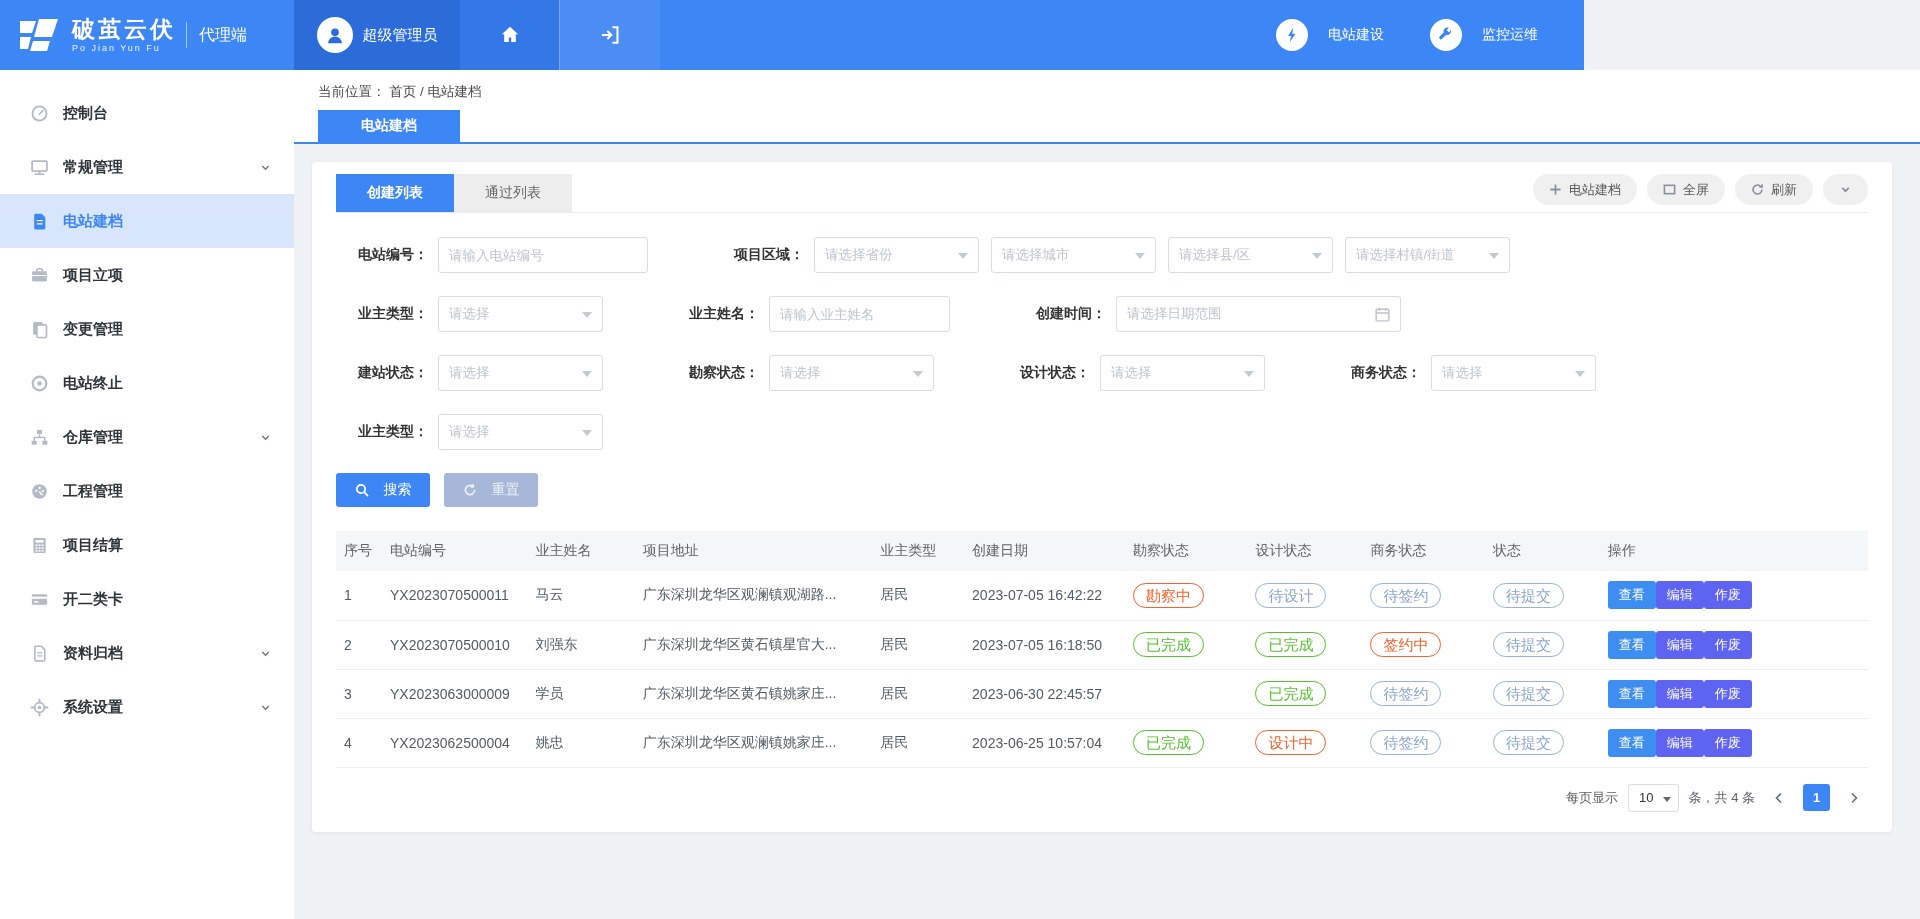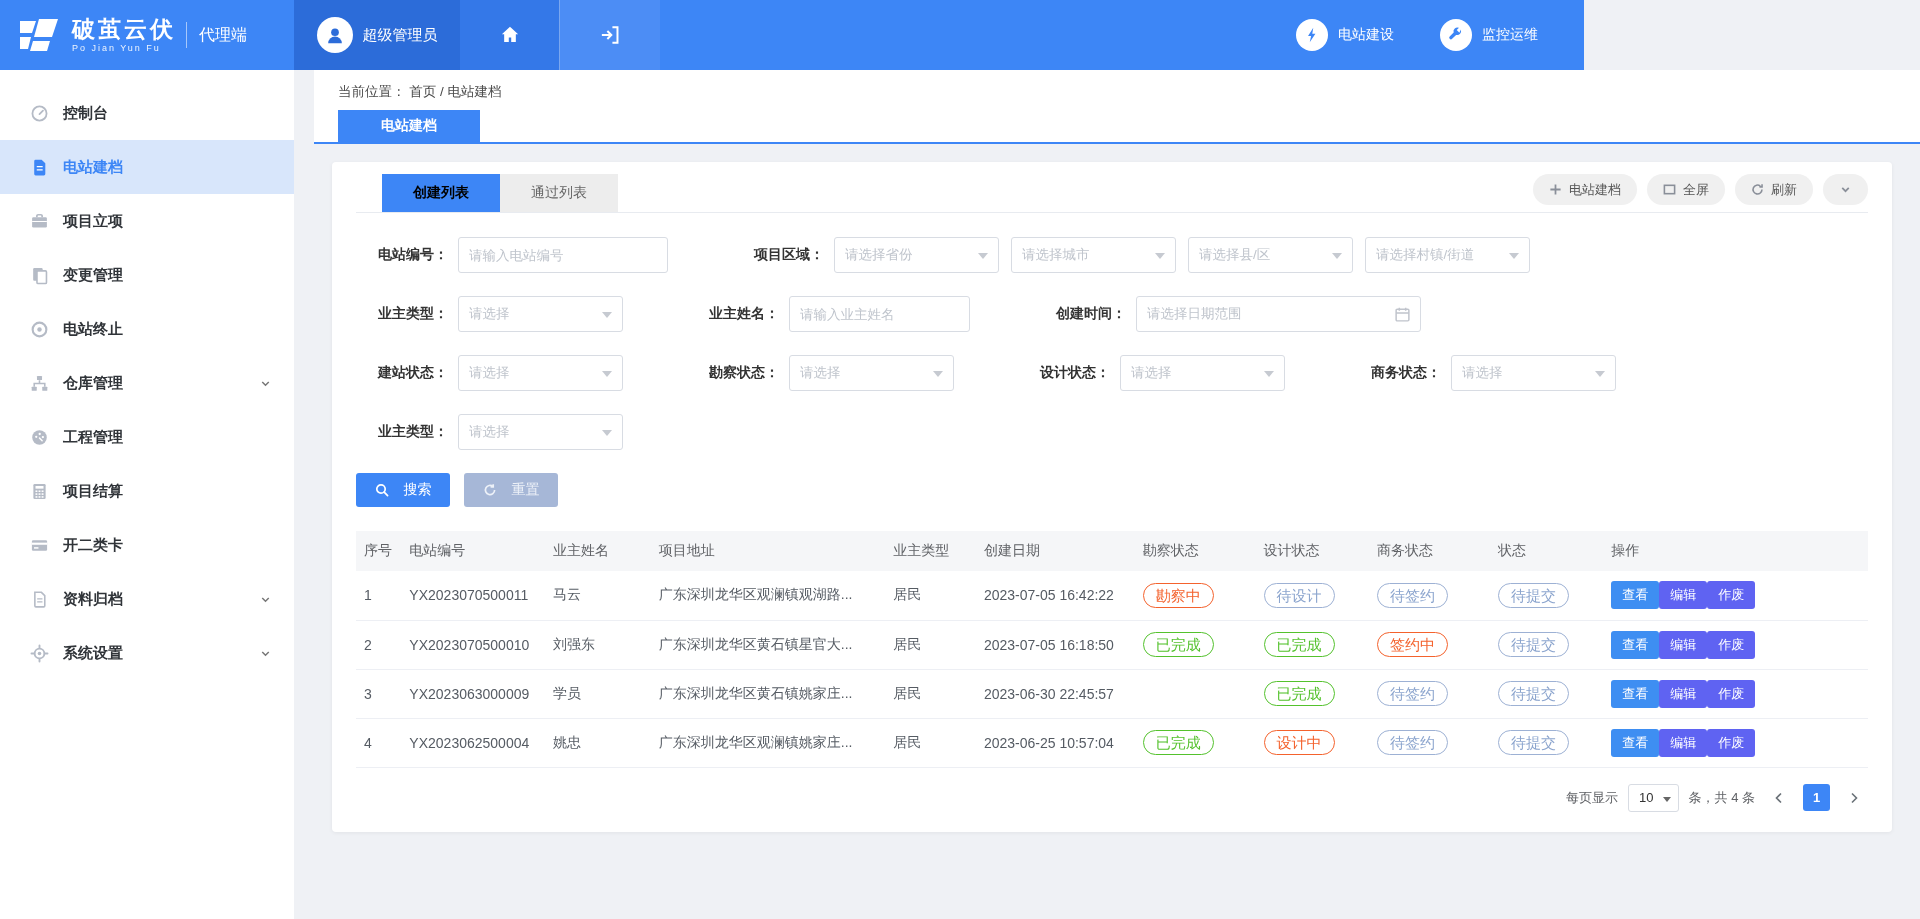--- a/index.html
+++ b/index.html
@@ -18,39 +18,39 @@
   .brand-name { font-size:23px; font-weight:bold; letter-spacing:3px; line-height:1.1; }
   .brand-sub { font-size:9px; letter-spacing:2px; opacity:.9; margin-top:1px; }
   .brand-divider { width:1px; height:26px; background:rgba(255,255,255,.55); margin:0 12px 0 10px; }
   .brand-side { font-size:16px; }
   .tb-user { width:166px; background:#2C6CD9; display:flex; align-items:center; justify-content:center; gap:10px; cursor:pointer; }
   .avatar { width:36px; height:36px; border-radius:50%; background:#fff; display:flex; align-items:center; justify-content:center; }
   .tb-user-name { font-size:15px; }
   .tb-home { width:100px; background:#3478E8; display:flex; align-items:center; justify-content:center; cursor:pointer; border-right:1px solid rgba(255,255,255,.35); }
   .tb-exit { width:100px; background:#4C8DF5; display:flex; align-items:center; justify-content:center; cursor:pointer; }
   .tb-right { margin-left:auto; display:flex; align-items:center; gap:46px; padding-right:46px; }
-  .tb-right-item { display:flex; align-items:center; gap:10px; font-size:14px; cursor:pointer; }
+  .tb-right-item { display:flex; align-items:center; gap:20px; font-size:14px; cursor:pointer; }
   .tb-circle { width:32px; height:32px; border-radius:50%; background:#fff; display:flex; align-items:center; justify-content:center; }
   
   .sidebar { position:fixed; top:70px; left:0; width:294px; height:849px; background:#fff; padding-top:16px; z-index:10; }
   .side-item { height:54px; display:flex; align-items:center; padding-left:30px; gap:14px; font-size:15px; font-weight:bold; color:#303439; cursor:pointer; position:relative; }
   .side-item .sicon svg { width:19px; height:19px; display:block; }
   .side-item.active { background:#D8E6FB; color:#3D86F6; }
   .side-chevron { position:absolute; right:22px; top:20px; }
   
-  .main { margin-left:294px; padding-top:70px;padding-left:20px; }
+  .main { margin-left:294px; padding-top:70px; }
   .crumb-bar { background:#fff; border-bottom:2px solid #3D86F6; }
   .crumb { padding:14px 0 0 24px; font-size:13.5px; color:#4a4a4a; line-height:16px; }
   .crumb a { color:#4a4a4a; text-decoration:none; }
   .page-tab { margin:10px 0 0 24px; width:142px; height:32px; background:#3D86F6; color:#fff; font-size:14px; font-weight:bold; display:flex; align-items:center; justify-content:center; cursor:pointer; }
   .card { margin:18px 28px 0 18px; background:#fff; border-radius:4px; box-shadow:0 1px 4px rgba(0,0,0,.06); padding:12px 24px 20px; min-height:667px; }
   .card-head { display:flex; align-items:flex-end; border-bottom:1px solid #E8EBF0; }
   .inner-tabs { display:flex; }
   .inner-tab { width:118px; height:38px; display:flex; align-items:center; justify-content:center; font-size:14px; background:#EDEDED; color:#666; cursor:pointer; }
-  .inner-tab.active { background:#3D86F6; color:#000000; font-weight:bold;margin-left:26px; }
+  .inner-tab.active { background:#3D86F6; color:#ffffff; font-weight:bold; }
   .toolbar { margin-left:auto; display:flex; gap:10px; align-items:center; padding-bottom:7px; }
   .pill { height:31px; background:#F0F0F0; border-radius:16px; display:flex; align-items:center; gap:7px; padding:0 16px; font-size:13px; color:#555; cursor:pointer; white-space:nowrap; }
   .pill svg { width:13px; height:13px; display:block; }
   
   .filters { padding-top:24px; }
   .f-row { display:flex; align-items:center; margin-bottom:23px;gap:20px; }
   .field { display:flex; align-items:center; margin-right:44px; }
   .f-label { width:92px; text-align:right; font-size:14px; font-weight:bold; color:#333; margin-right:10px; white-space:nowrap; }
   .multi { display:flex; gap:12px; }
   .ctrl { height:36px; border:1px solid #D8DCE3; border-radius:3px; background:#fff; position:relative; display:flex; align-items:center; }
@@ -142,20 +142,32 @@
 
 <div class="sidebar" id="sidebar">
     <div class="side-item">
       <span class="sicon">
         <svg viewBox="0 0 18 18">
           <circle cx="9" cy="9" r="6.7" fill="none" stroke="#B5BBC6" stroke-width="1.7"></circle>
           <path d="M9 9.6 12.3 6.3" stroke="#B5BBC6" stroke-width="1.7" stroke-linecap="round"></path>
         </svg>
       </span>
       <span>控制台</span>
+    </div>
+    <div class="side-item">
+      <span class="sicon">
+        <svg viewBox="0 0 18 18">
+          <rect x="2" y="3" width="14" height="9.4" rx="1" fill="none" stroke="#B5BBC6" stroke-width="1.7"></rect>
+          <path d="M9 12.4V15M5.4 15.3h7.2" stroke="#B5BBC6" stroke-width="1.7" stroke-linecap="round"></path>
+        </svg>
+      </span>
+      <span>常规管理</span>
+      <span class="side-chevron"><svg width="13" height="13" viewBox="0 0 14 14">
+          <path d="M3.5 5.3 7 8.8l3.5-3.5" fill="none" stroke="#777" stroke-width="1.6"></path>
+        </svg></span>
     </div>
     <div class="side-item active">
       <span class="sicon">
         <svg viewBox="0 0 18 18">
           <path d="M4 3a1.3 1.3 0 0 1 1.3-1.3H11L14.5 5v10.2a1.3 1.3 0 0 1-1.3 1.3H5.3A1.3 1.3 0 0 1 4 15.2Z" fill="#3D86F6"></path>
           <path d="M6.4 8.2H12M6.4 11.2H12" stroke="#fff" stroke-width="1.2"></path>
         </svg>
       </span>
       <span>电站建档</span>
     </div>

